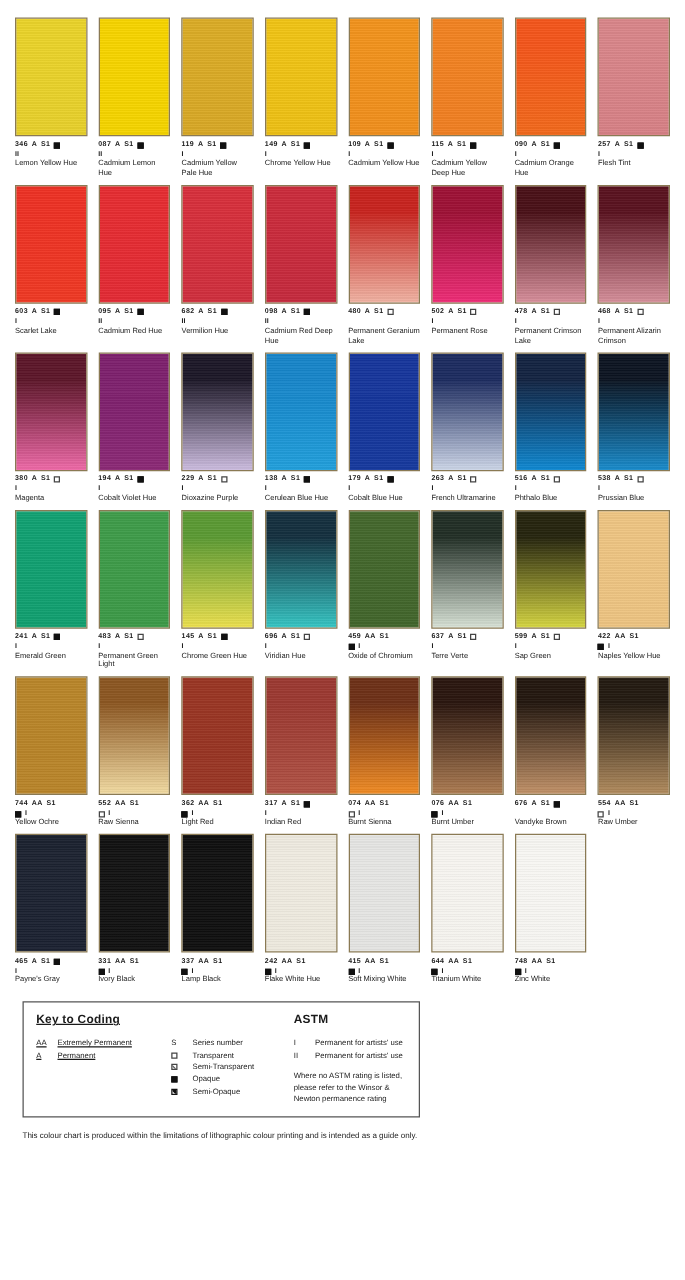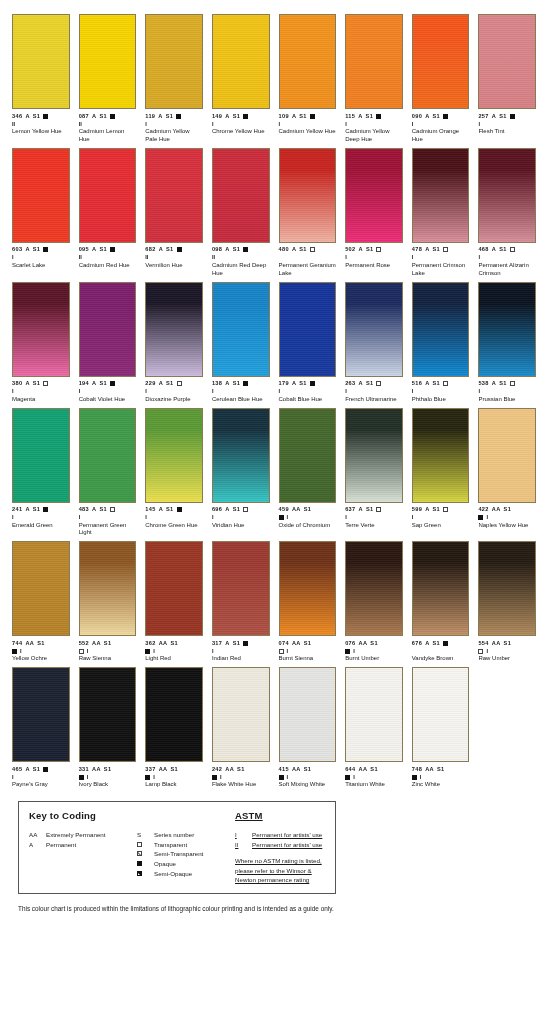--- a/index.html
+++ b/index.html
@@ -92,23 +92,23 @@
 
   
   .keybox{
     margin:12px 6px 0 6px;
     border:1px solid #555;
     padding:8px 10px 9px 10px;
     display:flex;
     box-sizing:border-box;
     width:318px;
   }
-  .keycol-a{width:108px;}
+  .keycol-a{width:108px;text-decoration:underline;}
   .keycol-b{width:98px;}
-  .keycol-c{width:auto;flex:1;text-decoration:underline;}
+  .keycol-c{width:auto;flex:1;}
   .keytitle{
     font-size:9.5px;font-weight:bold;margin-bottom:9px;letter-spacing:0.2px;
   }
   .keyrow{
     display:flex;align-items:flex-start;gap:5px;
     font-size:6.2px;line-height:1.55;
   }
   .keyabbr{width:12px;flex:0 0 12px;}
   .keysymwrap{width:12px;flex:0 0 12px;display:flex;align-items:center;height:9px;}
   .keynote{font-size:6.2px;line-height:1.5;margin-top:7px;}

